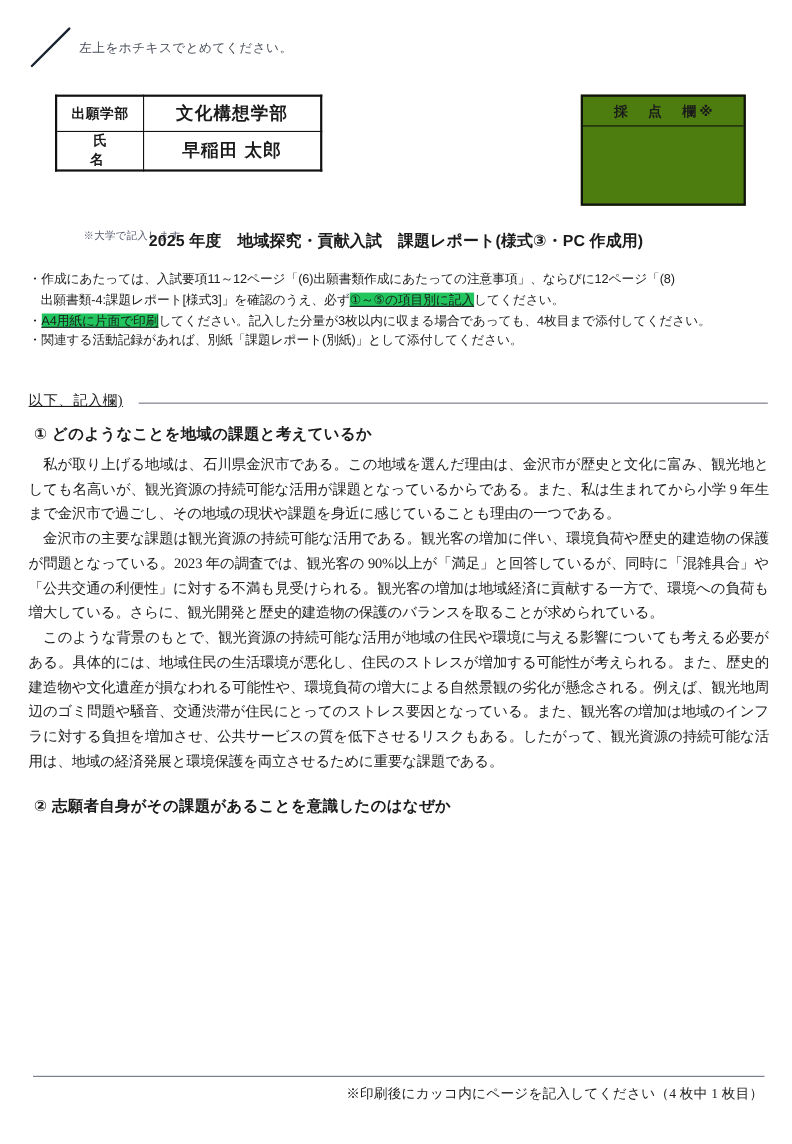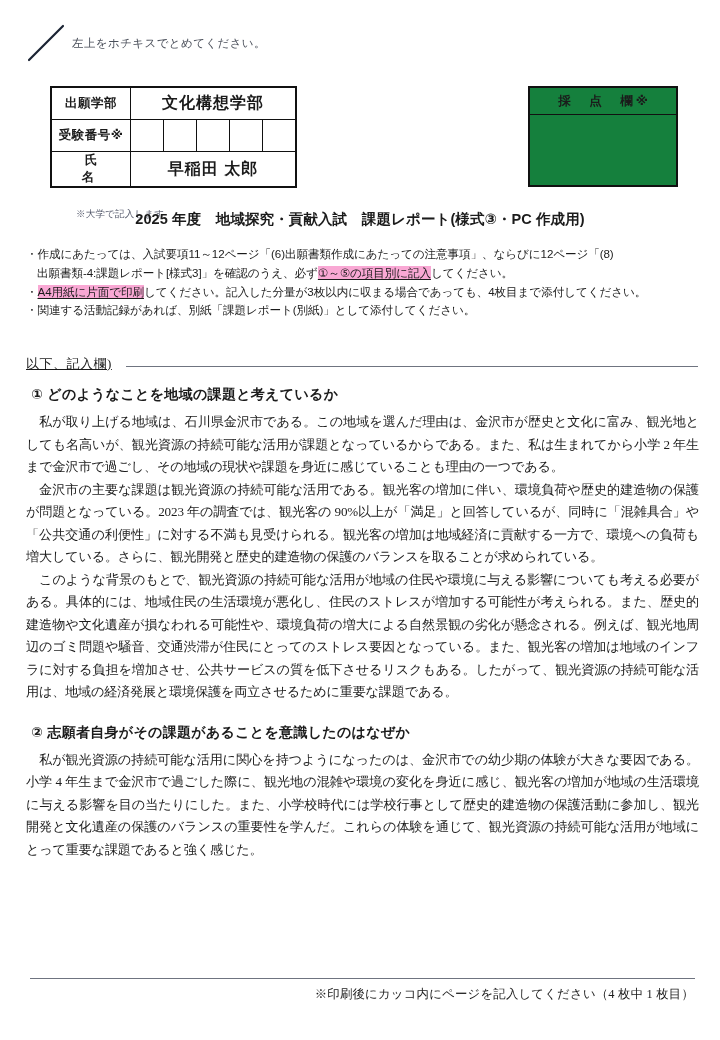--- a/index.html
+++ b/index.html
@@ -91,21 +91,21 @@
     margin-top: 12px;
   }
 
   
   .score-box {
     position: absolute;
     left: 528px;
     top: 86px;
     width: 150px;
     border: 2.2px solid #111;
-    background: #15803d;
+    background: #4d7c0f;
     box-sizing: border-box;
   }
   .score-box-head {
     border-bottom: 1.6px solid #111;
     height: 26px;
     line-height: 26px;
     text-align: center;
     font-size: 12.5px;
     font-weight: 700;
     letter-spacing: 3px;
@@ -137,21 +137,21 @@
     width: 672px;
     font-size: 11.6px;
     line-height: 1.62;
     font-family: "Liberation Sans", "DejaVu Sans", sans-serif;
     letter-spacing: -0.1px;
   }
   .instr-line { white-space: normal; }
   .instr-line.indent { padding-left: 11px; }
   .bold { font-weight: 700; }
   .hl {
-    background: #f9a8d4;
+    background: #22c55e;
     text-decoration: underline;
     text-decoration-thickness: 1px;
     text-underline-offset: 1.5px;
     margin-top: 45px;
   }
 
   
   .entry-label {
     position: absolute;
     left: 26px;
@@ -229,28 +229,20 @@
 
   <div class="staple-note">左上をホチキスでとめてください。</div>
 
   <table class="applicant-table">
     <tbody>
       <tr>
         <td class="lbl">出願学部</td>
         <td class="val" colspan="5">文化構想学部</td>
       </tr>
       <tr>
-        <td class="lbl">受験番号※</td>
-        <td class="num-cell"></td>
-        <td class="num-cell"></td>
-        <td class="num-cell"></td>
-        <td class="num-cell"></td>
-        <td class="num-cell"></td>
-      </tr>
-      <tr>
         <td class="lbl lbl-name">氏　　名</td>
         <td class="val" colspan="5">早稲田 太郎</td>
       </tr>
     </tbody>
   </table>
 
   <div class="uni-note">※大学で記入します</div>
 
   <div class="score-box">
     <div class="score-box-head">採　点　欄※</div>
@@ -264,23 +256,22 @@
       <div class="instr-line indent"><span>出願書類-4:課題レポート[様式3]」を確認のうえ、必ず</span><span class="hl">①～⑤の項目別に記入</span><span>してください。</span></div>
       <div class="instr-line"><span>・</span><span class="hl">A4用紙に片面で印刷</span><span>してください。記入した分量が3枚以内に収まる場合であっても、4枚目まで添付してください。</span></div>
       <div class="instr-line"><span>・関連する活動記録があれば、別紙「課題レポート(別紙)」として添付してください。</span></div>
     </div>
 
   <div class="entry-label">以下、記入欄)</div>
   <div class="entry-rule"></div>
 
   <div class="content">
       <div class="sec-heading">① どのようなことを地域の課題と考えているか</div>
-      <p class="para">私が取り上げる地域は、石川県金沢市である。この地域を選んだ理由は、金沢市が歴史と文化に富み、観光地としても名高いが、観光資源の持続可能な活用が課題となっているからである。また、私は生まれてから小学 2 年生まで金沢市で過ごし、その地域の現状や課題を身近に感じていることも理由の一つである。</p>
+      <p class="para">私が取り上げる地域は、石川県金沢市である。この地域を選んだ理由は、金沢市が歴史と文化に富み、観光地としても名高いが、観光資源の持続可能な活用が課題となっているからである。また、私は生まれてから小学 9 年生まで金沢市で過ごし、その地域の現状や課題を身近に感じていることも理由の一つである。</p>
       <p class="para">金沢市の主要な課題は観光資源の持続可能な活用である。観光客の増加に伴い、環境負荷や歴史的建造物の保護が問題となっている。2023 年の調査では、観光客の 90%以上が「満足」と回答しているが、同時に「混雑具合」や「公共交通の利便性」に対する不満も見受けられる。観光客の増加は地域経済に貢献する一方で、環境への負荷も増大している。さらに、観光開発と歴史的建造物の保護のバランスを取ることが求められている。</p>
       <p class="para">このような背景のもとで、観光資源の持続可能な活用が地域の住民や環境に与える影響についても考える必要がある。具体的には、地域住民の生活環境が悪化し、住民のストレスが増加する可能性が考えられる。また、歴史的建造物や文化遺産が損なわれる可能性や、環境負荷の増大による自然景観の劣化が懸念される。例えば、観光地周辺のゴミ問題や騒音、交通渋滞が住民にとってのストレス要因となっている。また、観光客の増加は地域のインフラに対する負担を増加させ、公共サービスの質を低下させるリスクもある。したがって、観光資源の持続可能な活用は、地域の経済発展と環境保護を両立させるために重要な課題である。</p>
       <div class="sec-heading second">② 志願者自身がその課題があることを意識したのはなぜか</div>
-      <p class="para">私が観光資源の持続可能な活用に関心を持つようになったのは、金沢市での幼少期の体験が大きな要因である。小学 4 年生まで金沢市で過ごした際に、観光地の混雑や環境の変化を身近に感じ、観光客の増加が地域の生活環境に与える影響を目の当たりにした。また、小学校時代には学校行事として歴史的建造物の保護活動に参加し、観光開発と文化遺産の保護のバランスの重要性を学んだ。これらの体験を通じて、観光資源の持続可能な活用が地域にとって重要な課題であると強く感じた。</p>
     </div>
 
   <div class="footer-rule"></div>
   <div class="footer-note">※印刷後にカッコ内にページを記入してください（4 枚中 1 枚目）</div>
 
 </div>
 
 </body></html>

